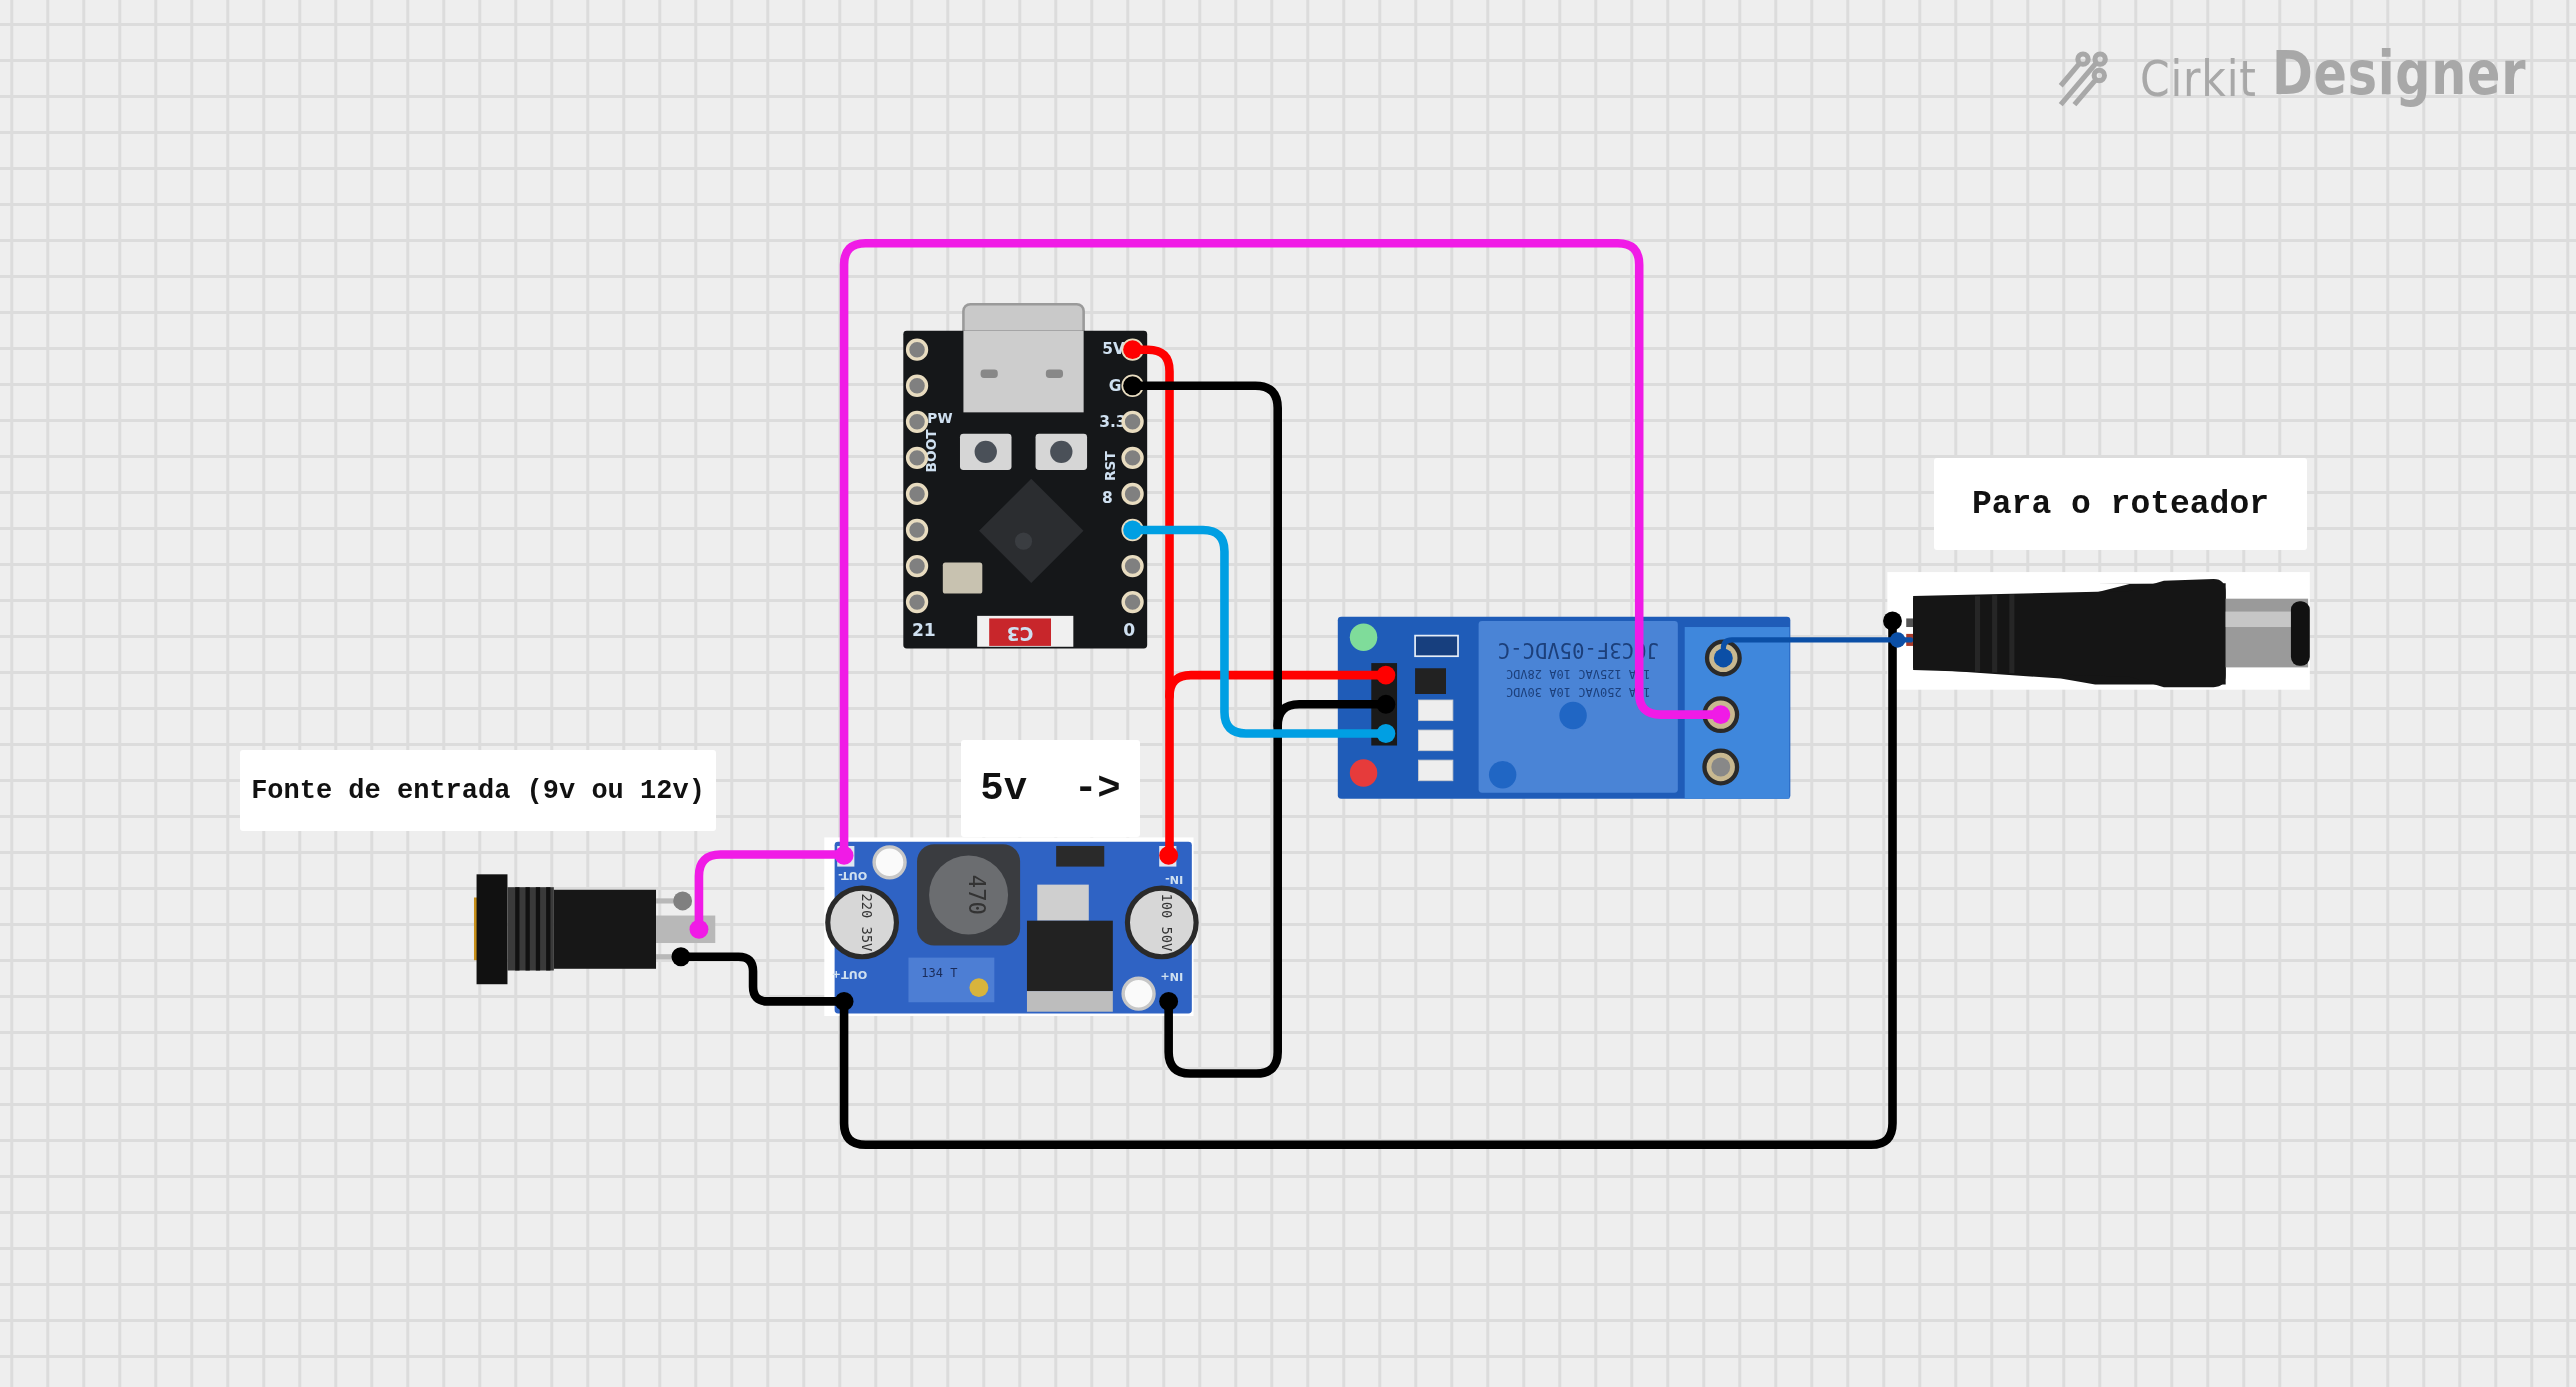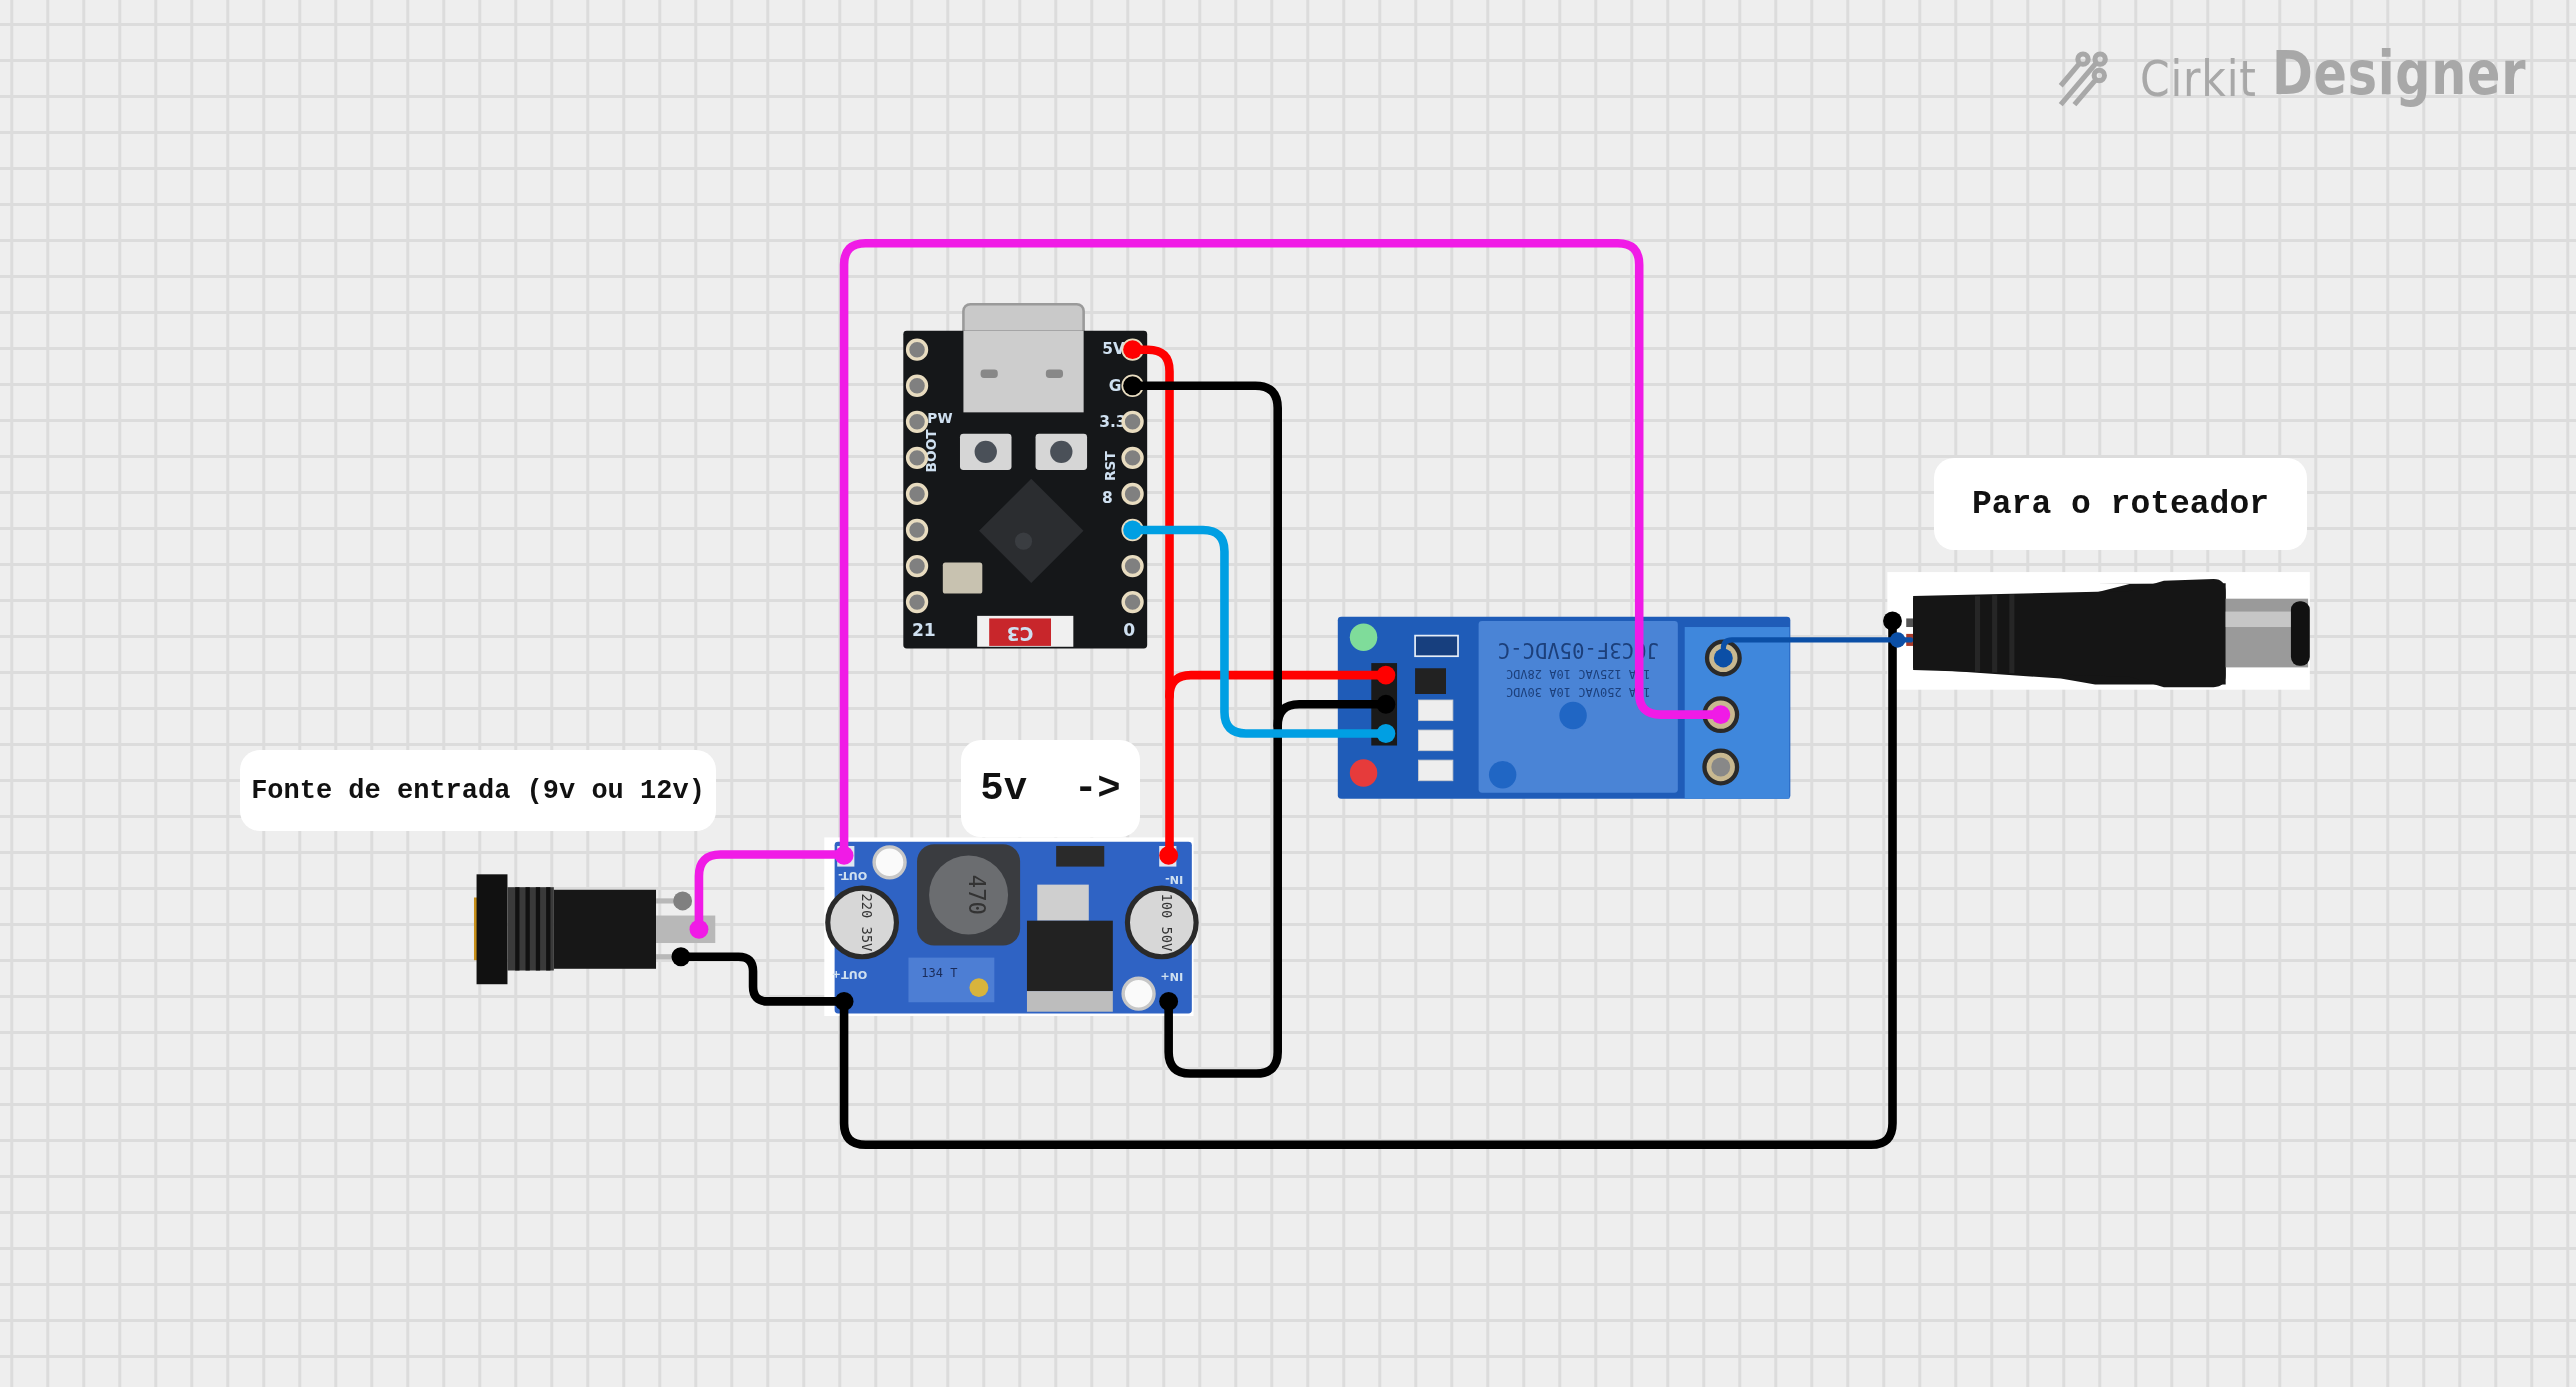--- a/index.html
+++ b/index.html
@@ -8,21 +8,21 @@
     background-color: #eeeeee;
     background-image:
       linear-gradient(to right, #dcdcdc 0, #dcdcdc 2.6px, transparent 2.6px),
       linear-gradient(to bottom, #dcdcdc 0, #dcdcdc 2.6px, transparent 2.6px);
     background-size: 36px 36px;
     background-position: 10.3px 23px;
   }
   .logo { position: absolute; left: 2057px; top: 48px; display: flex; align-items: flex-end; color: #a8a8a8; gap: 12px; }
   .logo .l1 { font-family: "DejaVu Sans", sans-serif; font-size: 50px; font-weight: 400; letter-spacing: 0.9px; margin-left: 6.9px; transform: scaleX(0.85); transform-origin: left; }
   .logo .l2 { font-family: "DejaVu Sans", sans-serif; font-size: 60px; font-weight: 700; position: absolute; left: 215px; top: -10.3px; transform: scaleX(0.82); transform-origin: left; letter-spacing: 0.9px; }
-  .note { position: absolute; background: #ffffff; border-radius: 20px; font-family: "Liberation Mono", monospace; font-weight: 700; color: #111; display: flex; align-items: center; justify-content: center; white-space: nowrap; }
+  .note { position: absolute; background: #ffffff; border-radius: 3px; font-family: "Liberation Mono", monospace; font-weight: 700; color: #111; display: flex; align-items: center; justify-content: center; white-space: nowrap; }
   #note-input { left: 240px; top: 750px; width: 476px; height: 81px; font-size: 27px; }
   #note-5v { left: 961px; top: 740px; width: 179px; height: 97px; font-size: 39px; }
   #note-router { left: 1934px; top: 458px; width: 373px; height: 92px; font-size: 33px; }
   svg { position: absolute; left: 0; top: 0; }
   .silk { font-family: "DejaVu Sans", sans-serif; font-weight: 700; fill: #cfe0f0; }
 </style>
 </head>
 <body>
 
 <div id="canvas"></div>

